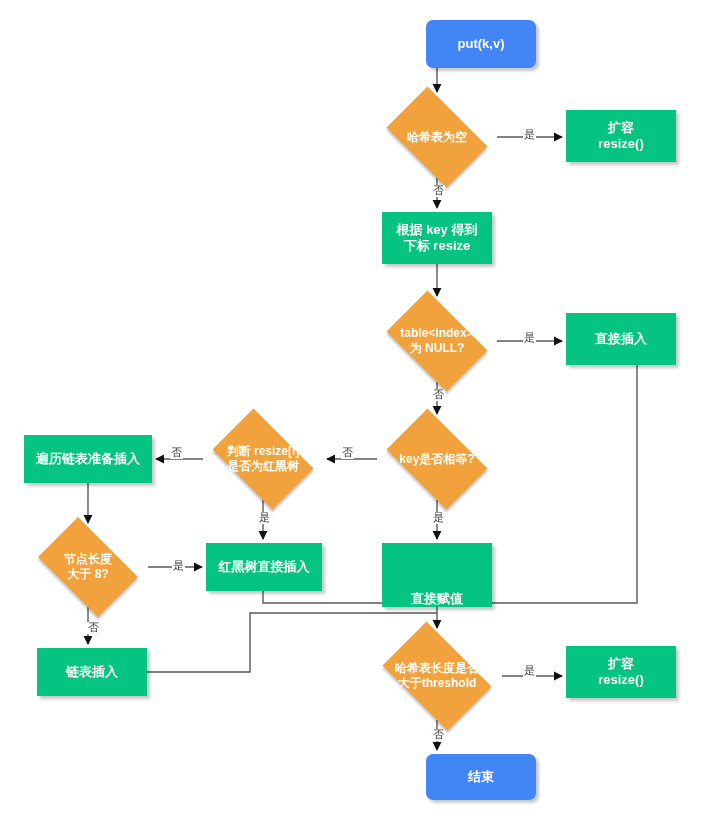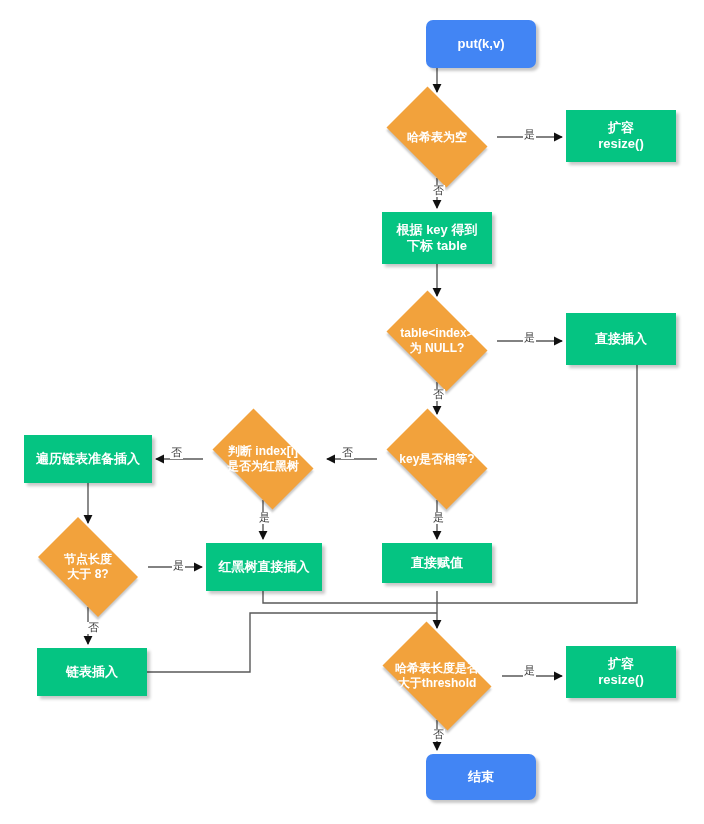--- a/index.html
+++ b/index.html
@@ -154,59 +154,59 @@
     <span class="lbl">哈希表为空</span>
   </div>
 
   <div class="node n-proc" style="left:566px; top:110px; width:110px; height:52px;">
     <span class="lbl">扩容
 resize()</span>
   </div>
 
   <div class="node n-proc" style="left:382px; top:212px; width:110px; height:52px;">
     <span class="lbl">根据 key 得到
-下标 table</span>
+下标 resize</span>
   </div>
 
   <div class="node n-dec" style="left:377px; top:300px; width:120px; height:82px;">
     <span class="dia"></span>
     <span class="lbl">table&lt;index&gt;
 为 NULL?</span>
   </div>
 
   <div class="node n-proc" style="left:566px; top:313px; width:110px; height:52px;">
     <span class="lbl">直接插入</span>
   </div>
 
   <div class="node n-dec" style="left:377px; top:418px; width:120px; height:82px;">
     <span class="dia"></span>
     <span class="lbl">key是否相等?</span>
   </div>
 
   <div class="node n-dec" style="left:203px; top:418px; width:120px; height:82px;">
     <span class="dia"></span>
-    <span class="lbl">判断 index[i]
+    <span class="lbl">判断 resize[i]
 是否为红黑树</span>
   </div>
 
   <div class="node n-proc" style="left:24px; top:435px; width:128px; height:48px;">
     <span class="lbl">遍历链表准备插入</span>
   </div>
 
   <div class="node n-dec" style="left:28px; top:527px; width:120px; height:80px;">
     <span class="dia"></span>
     <span class="lbl">节点长度
 大于 8?</span>
   </div>
 
   <div class="node n-proc" style="left:206px; top:543px; width:116px; height:48px;">
     <span class="lbl">红黑树直接插入</span>
   </div>
 
-  <div class="node n-proc" style="left:382px; top:543px; width:110px; height:40px;">
+  <div class="node n-proc" style="left:382px; top:543px; width:110px; height:64px;align-items:flex-end;">
     <span class="lbl">直接赋值</span>
   </div>
 
   <div class="node n-proc" style="left:37px; top:648px; width:110px; height:48px;justify-content:center;">
     <span class="lbl">链表插入</span>
   </div>
 
   <div class="node n-dec" style="left:372px; top:632px; width:130px; height:88px;">
     <span class="dia"></span>
     <span class="lbl">哈希表长度是否

